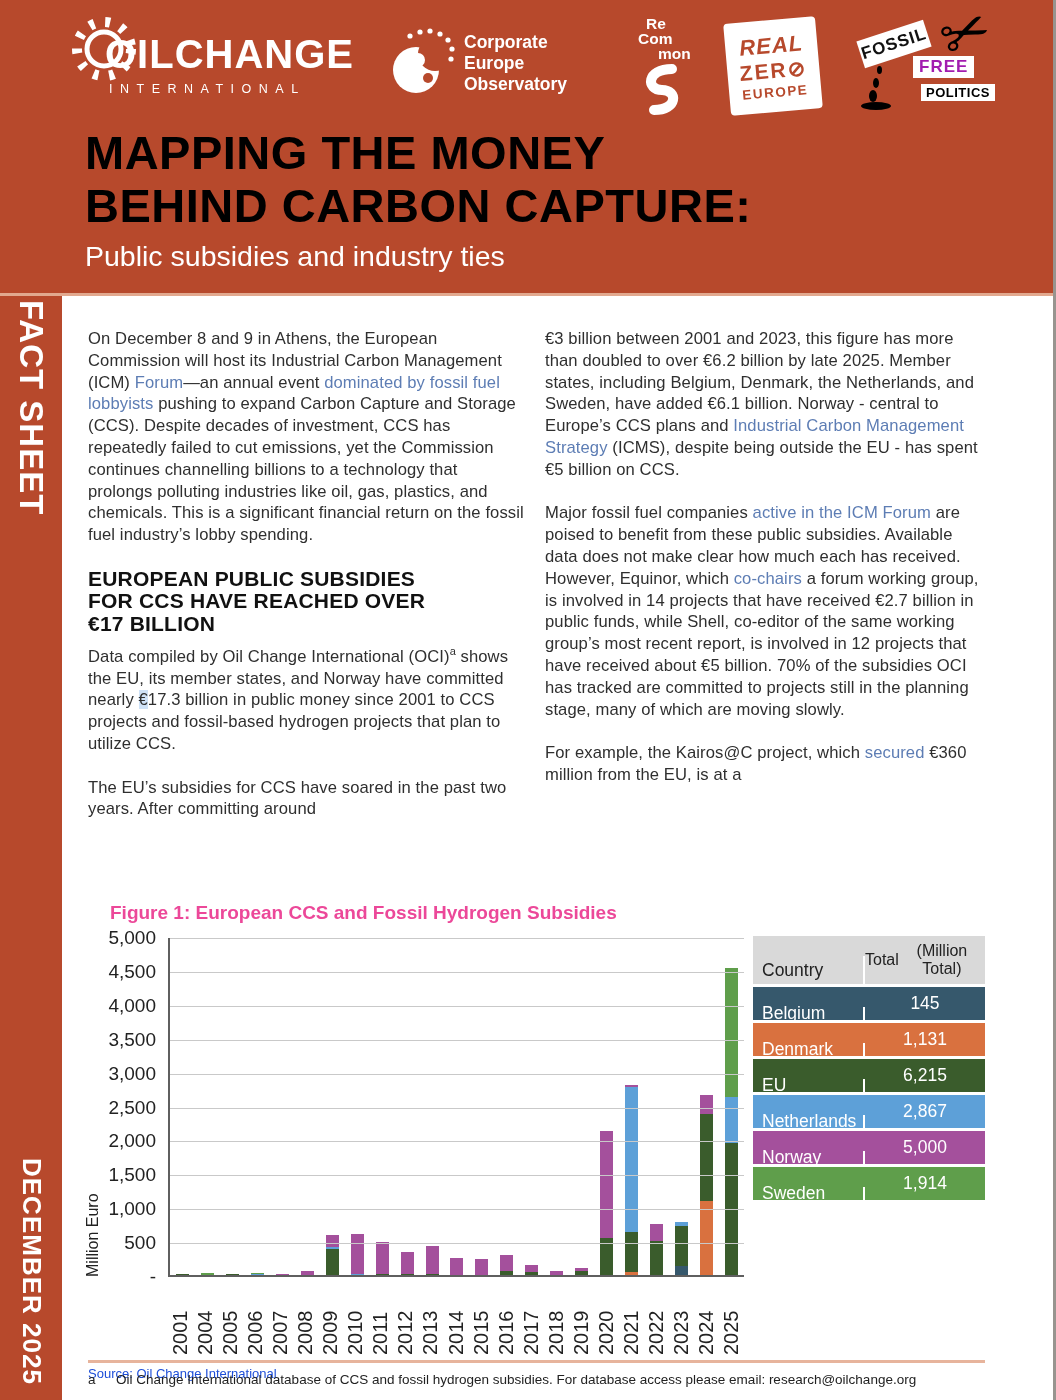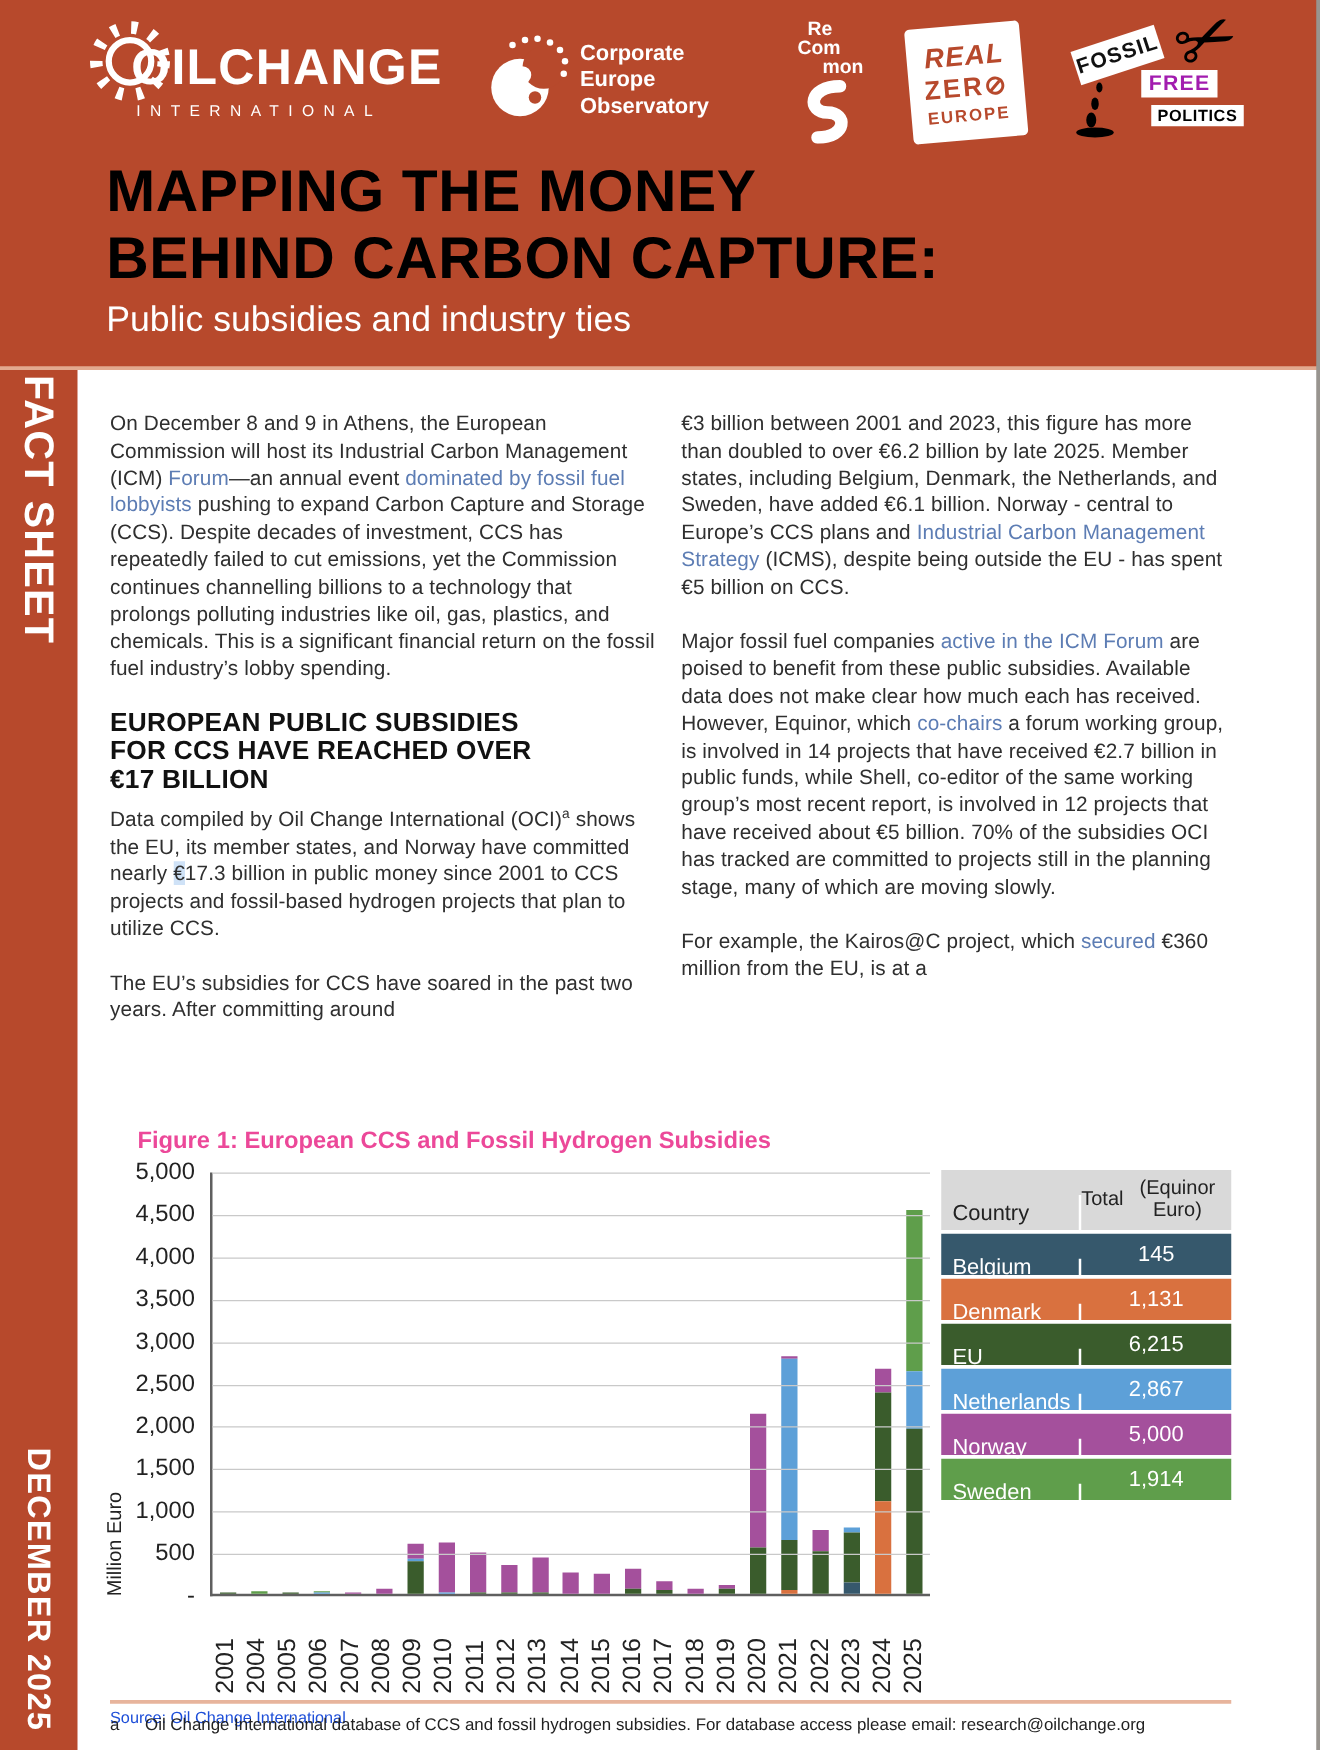--- a/index.html
+++ b/index.html
@@ -436,21 +436,21 @@
         </div>
       <div class="fig-source">Source: Oil Change International</div>
     </div>
   </div>
 
   <div class="dtable">
     <div class="dt-header">
       <div class="dt-c1">Country</div>
       <div class="dt-c2">
         <span>Total</span>
-        <span>(Equinor Euro)</span>
+        <span>(Million Total)</span>
       </div>
     </div>
     <div class="dt-row" style="background: rgb(54, 88, 108);">
       <div class="dt-c1">Belgium</div>
       <div class="dt-c2">145</div>
     </div>
     <div class="dt-row" style="background: rgb(217, 113, 63);">
       <div class="dt-c1">Denmark</div>
       <div class="dt-c2">1,131</div>
     </div>

